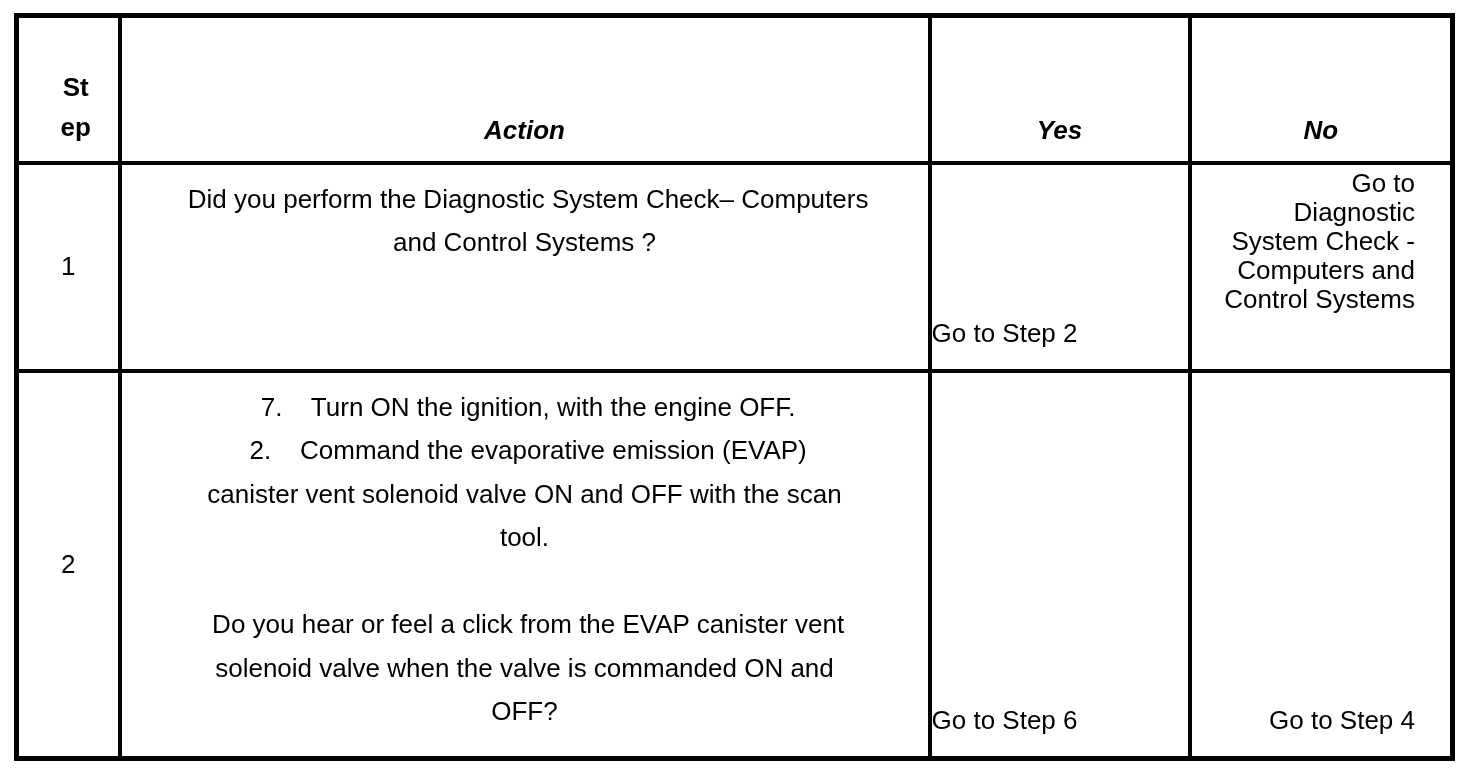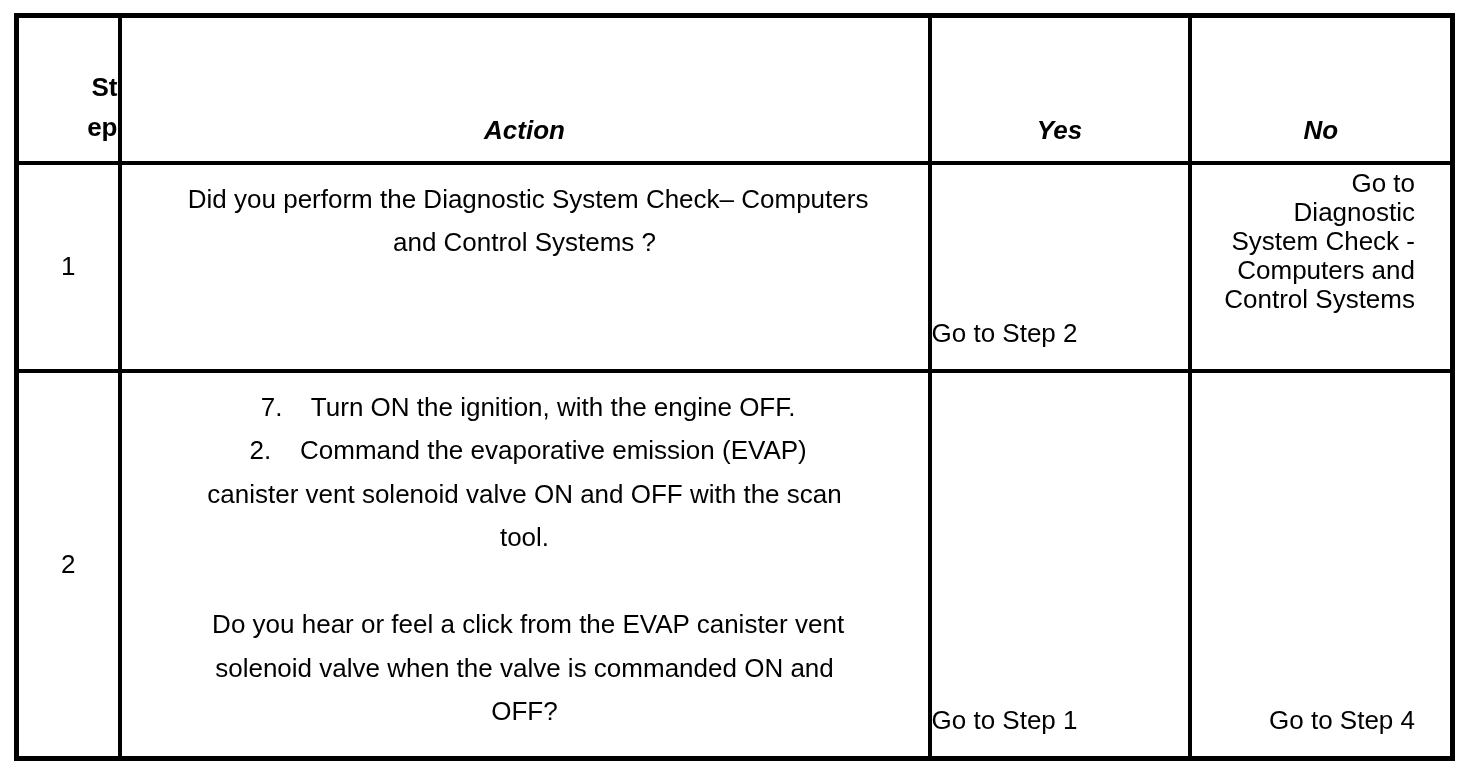--- a/index.html
+++ b/index.html
@@ -25,21 +25,21 @@
     border: 5px solid #000000;
   }
   .doc-table td, .doc-table th {
     border: 4px solid #000000;
     font-size: 26px;
     color: #000000;
     overflow: hidden;
   }
   
   th.h-step {
-    text-align: right;
+    text-align: center;
     vertical-align: bottom;
     padding: 0 0 14px 15px;
     line-height: 40px;
     font-weight: bold;
     white-space: pre-wrap;
   }
   th.h-col {
     text-align: center;
     vertical-align: bottom;
     padding: 0 0 15px 0;
@@ -114,17 +114,17 @@
   <tr class="r-two">
     <td class="c-step">2</td>
     <td class="c-action"> 7.    Turn ON the ignition, with the engine OFF.
  2.    Command the evaporative emission (EVAP)
 canister vent solenoid valve ON and OFF with the scan
 tool.
 
  Do you hear or feel a click from the EVAP canister vent
 solenoid valve when the valve is commanded ON and
 OFF?</td>
-    <td class="c-yes-bottom">Go to Step 1</td>
+    <td class="c-yes-bottom">Go to Step 6</td>
     <td class="c-no-bottom">Go to Step 4</td>
   </tr>
 </tbody>
   </table>
 
 </body></html>

